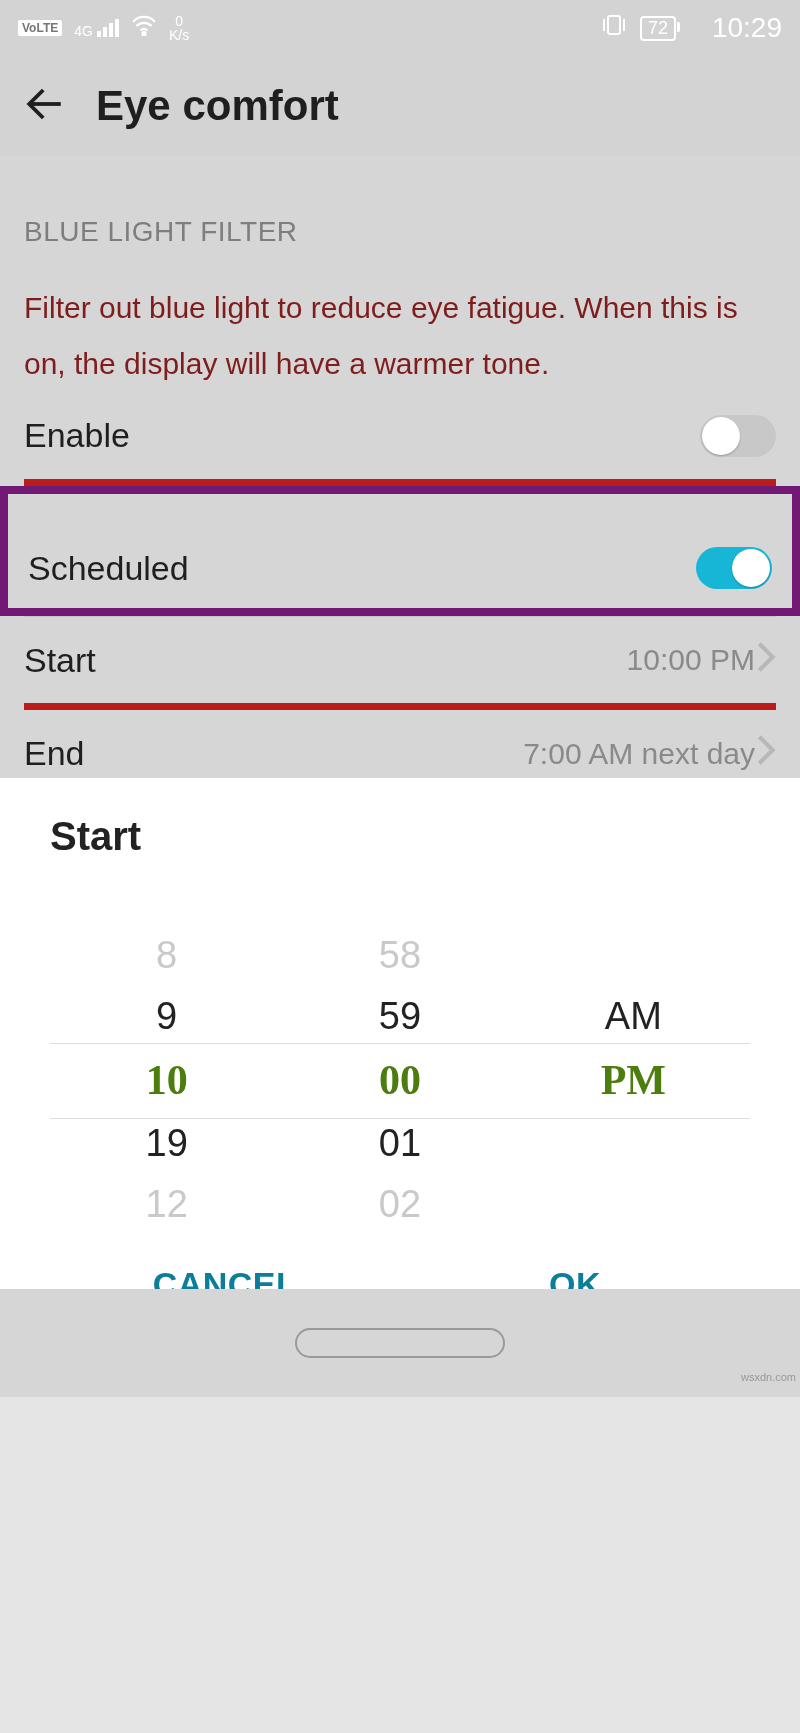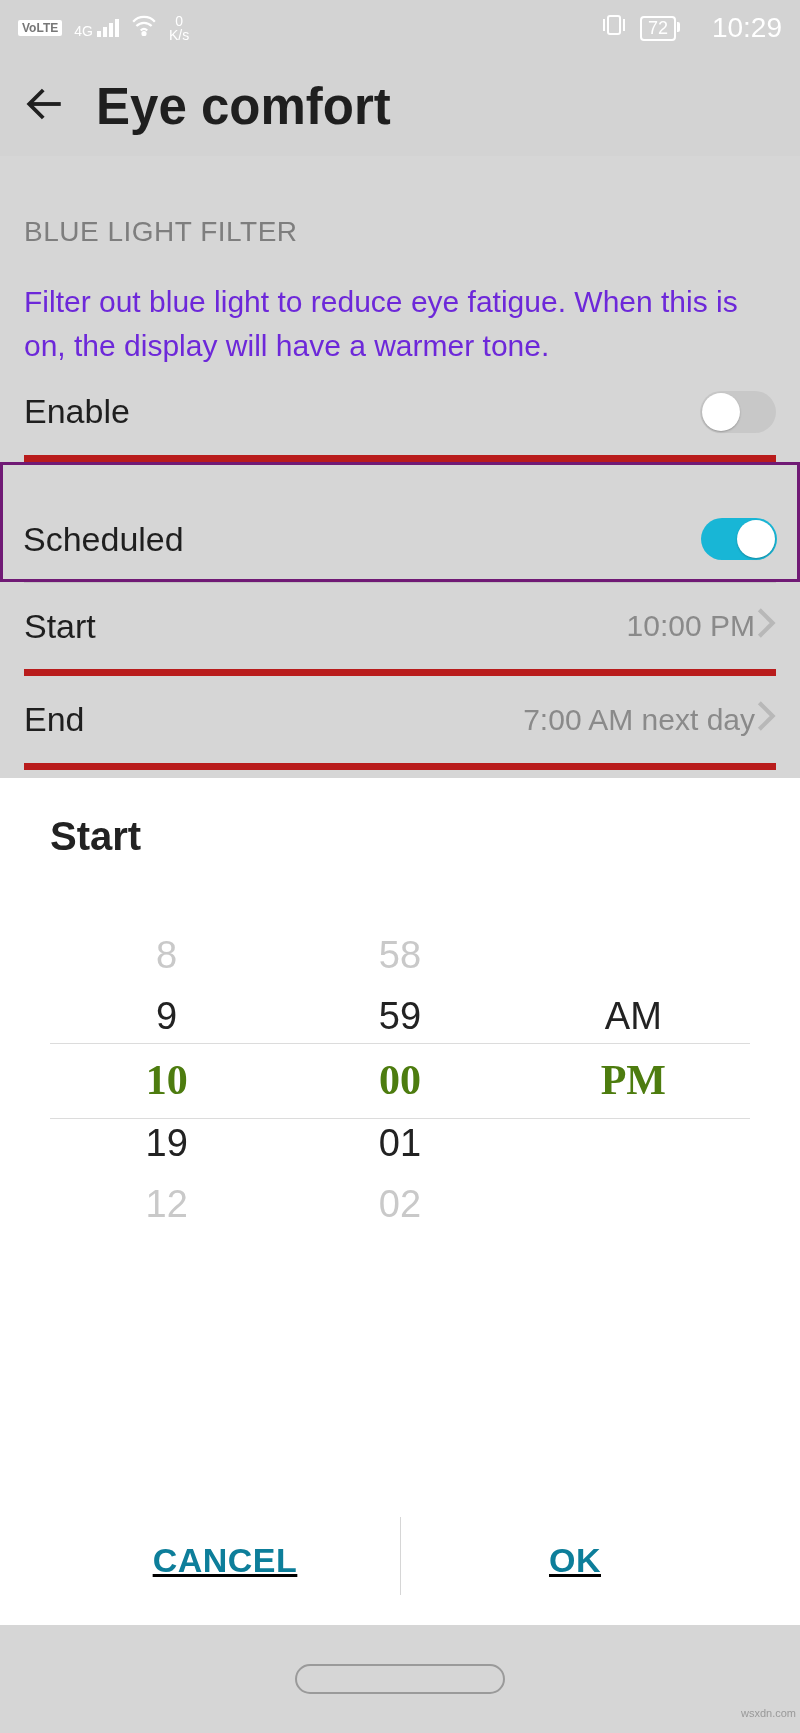--- a/index.html
+++ b/index.html
@@ -1,56 +1,56 @@
 <!DOCTYPE html>
 <html><head>
 <meta charset="utf-8">
 <style>
   * { box-sizing: border-box; margin: 0; padding: 0; }
   html, body { width: 800px; height: 1733px; font-family: -apple-system, Helvetica, Arial, sans-serif; background: #e5e5e5; overflow: hidden; }
-  .screen { width: 800px; height: 1733px; background: #d6d6d6; position: relative; }
+  .screen { width: 800px; height: 1397px; background: #d6d6d6; position: relative; }
 
   
   .status-bar { height: 56px; background: #d3d3d3; color: #fff; display: flex; align-items: center; justify-content: space-between; padding: 0 18px; font-size: 22px; }
   .status-left, .status-right { display: flex; align-items: center; gap: 12px; }
   .volte { background: #fff; color: #777; font-size: 12px; font-weight: 700; padding: 1px 4px; border-radius: 2px; }
   .sig46 { font-size: 14px; line-height: 12px; }
   .sigbars { display: flex; align-items: flex-end; gap: 2px; }
   .sigbars span { width: 4px; background: #fff; display: block; }
   .sigbars span:nth-child(1){height:6px} .sigbars span:nth-child(2){height:10px}
   .sigbars span:nth-child(3){height:14px} .sigbars span:nth-child(4){height:18px}
   .ks { font-size: 14px; line-height: 14px; text-align: center; }
   .batt { border: 2px solid #fff; border-radius: 4px; padding: 0 6px; font-size: 18px; position: relative; }
   .batt::after { content:""; position:absolute; right:-6px; top:4px; width:3px; height:10px; background:#fff; border-radius: 0 2px 2px 0; }
   .clock { font-size: 28px; font-weight: 300; margin-left: 10px; }
 
   
   .header { height: 100px; background: #d3d3d3; display: flex; align-items: center; padding: 0 24px; gap: 30px; }
   .back-arrow svg { width: 42px; height: 42px; }
-  .page-title { font-size: 51px; font-weight: 600; color: #1f1f1f; }
+  .page-title { font-size: 42px; font-weight: 600; color: #1f1f1f; }
 
   
   .content { background: #d6d6d6; padding: 0 24px; }
   .section-header { padding-top: 60px; font-size: 28px; letter-spacing: 0.5px; color: #7e7e7e; font-weight: 400; }
-  .section-desc { padding-top: 32px; font-size: 30px; line-height: 44px; color: #6d28d9; }
+  .section-desc { padding-top: 32px; font-size: 30px; line-height: 56px; color: #7f1d1d; }
 
   .row { display: flex; align-items: center; justify-content: space-between; height: 94px; border-bottom: 7px solid #b91c1c; }
   .row:first-of-type { margin-top: 34px; }
   .row-label { font-size: 34px; color: #1f1f1f; }
   .row-value { font-size: 30px; color: #8a8a8a; display:flex; align-items:center; gap:1px; }
   .chev svg { width: 20px; height: 34px; }
 
   .toggle { width: 76px; height: 42px; border-radius: 21px; position: relative; }
   .toggle .knob { width: 38px; height: 38px; border-radius: 50%; background: #fff; position: absolute; top: 2px; box-shadow: 0 1px 2px rgba(0,0,0,0.25); }
   .toggle.off { background: #c8c8c8; }
   .toggle.off .knob { left: 2px; }
   .toggle.on { background: #18b6d6; }
   .toggle.on .knob { right: 2px; }
 
-  .highlight { border: 3px solid #701a75; margin: 0 -24px; padding: 0 20px; }
+  .highlight { border: 8px solid #701a75; margin: 0 -24px; padding: 0 20px; }
   .highlight .row { border-bottom: none; height: 80px; }
 
   .row.after-hl { border-top: 1px solid #c4c4c4; }
 
   
   .sheet { position: absolute; left: 0; right: 0; top: 778px; bottom: 108px; background: #fff; padding: 36px 50px 0 50px; display:flex; flex-direction:column; }
   .sheet-title { font-size: 40px; font-weight: 700; color: #222; margin-bottom: 36px; }
   .picker { flex: 0 0 auto; display: flex; position: relative; height: 370px; }
   .picker-col { flex: 1; display: flex; flex-direction: column; align-items: center; justify-content: center; gap: 18px; font-size: 38px; }
   .picker-col .fade { color: #c9c9c9; }

